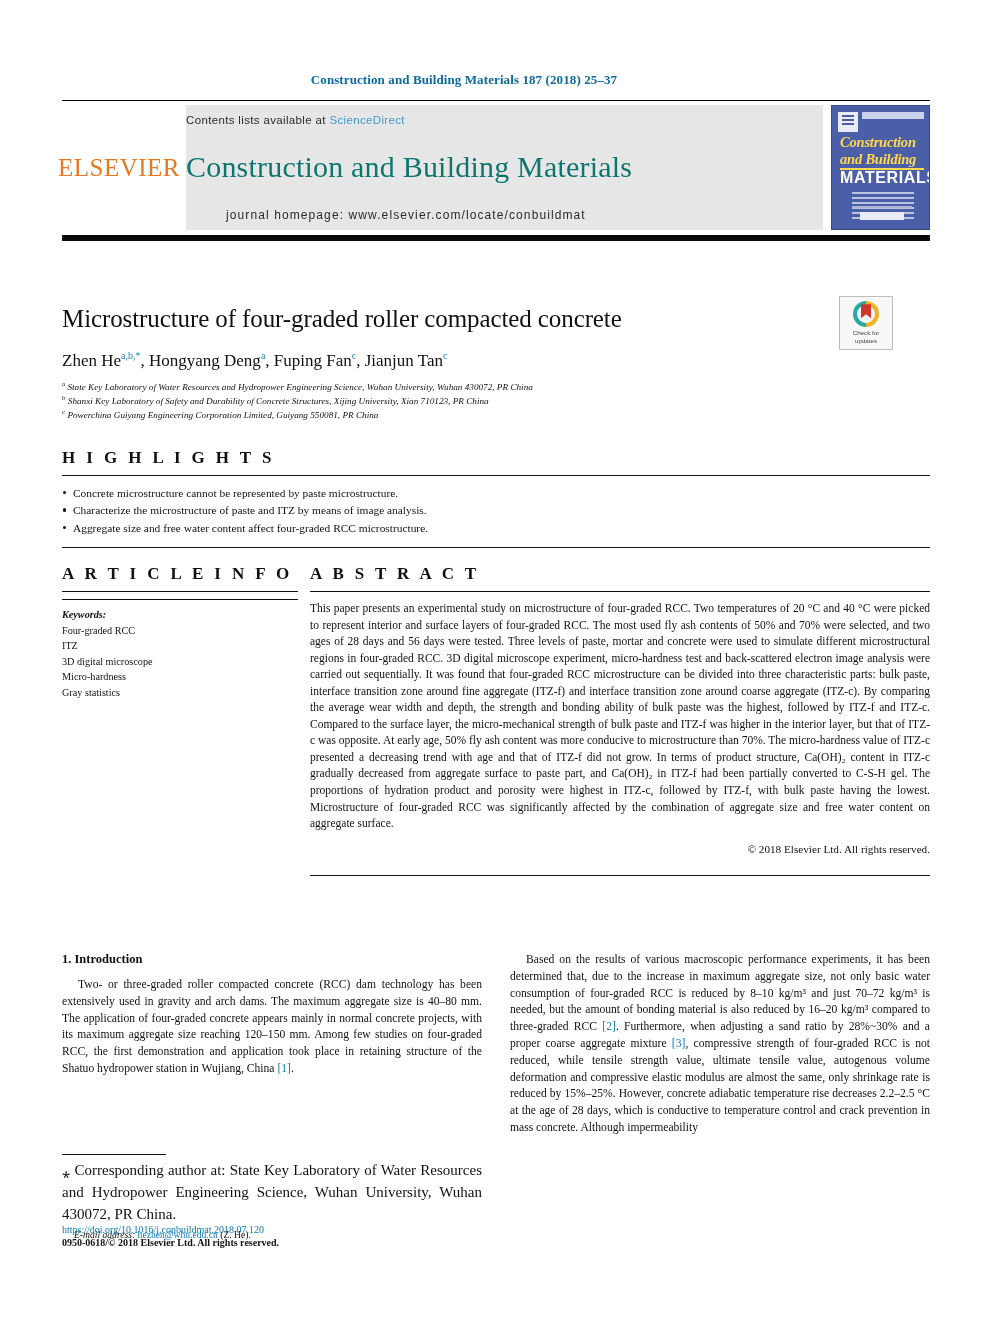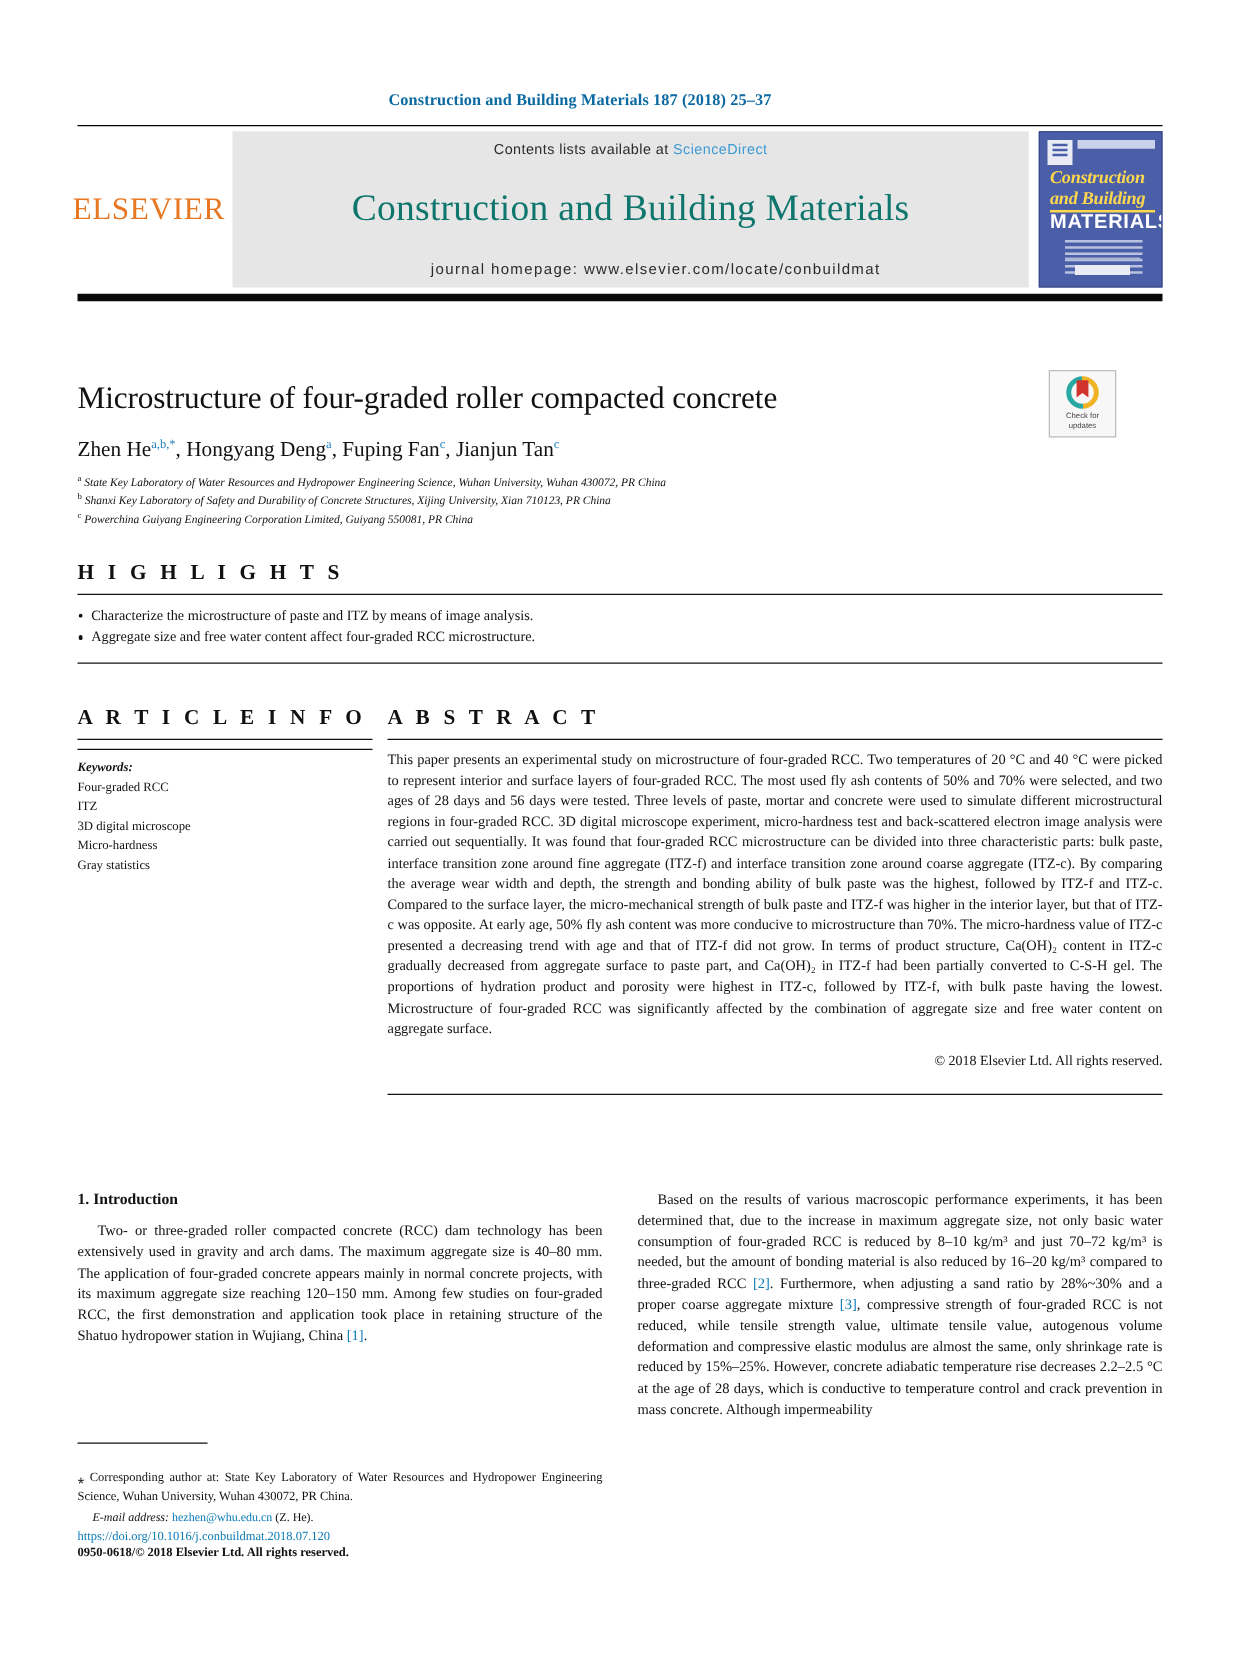--- a/index.html
+++ b/index.html
@@ -24,21 +24,21 @@
   .rule-top{border-top:1.6px solid #000;width:868px;}
   .mast-row{display:flex;align-items:stretch;margin-top:4px;height:125px;}
   .elsevier-cell{width:118px;display:flex;flex-direction:row;align-items:center;justify-content:flex-end;padding-bottom:2px;}
   .tree{width:104px;height:92px;}
   .elsevier-word{
     font-family:"Liberation Serif", serif;
     font-size:25px;letter-spacing:.5px;color:#E87722;line-height:1;margin-top:1px;
   }
   .center-cell{
     flex:1;background:#e6e6e6;margin:0 8px 0 6px;
-    display:flex;flex-direction:column;align-items:center;justify-content:space-between;
+    display:flex;flex-direction:column;justify-content:space-between;
     padding:9px 0 8px 0;
   }
   .contents-line{
     font-family:"Liberation Sans", sans-serif;font-size:11.5px;color:#2b2b2b;letter-spacing:.35px;
   }
   .contents-line .sd{color:#3e9ad4;}
   .journal-title{
     font-family:Liberation Serif, serif;
     font-size:30px;color:#0f766e;letter-spacing:.2px;line-height:1;
   }
@@ -132,21 +132,21 @@
   .body2{position:absolute;left:62px;top:952px;width:868px;display:flex;}
   .colL{width:420px;}
   .colR{width:420px;margin-left:28px;}
   .h2{font-family:"Liberation Serif",serif;font-weight:bold;font-size:12.5px;color:#111;margin:0 0 10px 0;}
   .para{font-family:"Liberation Serif",serif;font-size:11.6px;line-height:1.45;color:#111;text-align:justify;text-indent:16px;margin:0;}
   .lnk{color:#0b7ab5;}
 
   
   .footnote{position:absolute;left:62px;top:1154px;width:420px;}
   .fn-rule{border-top:1px solid #111;width:104px;}
-  .fn-text{margin-top:21px;font-family:"Liberation Serif",serif;font-size:10px;line-height:1.45;color:#111;text-align:justify;}
+  .fn-text{margin-top:5px;font-family:"Liberation Serif",serif;font-size:15px;line-height:1.45;color:#111;text-align:justify;}
   .fn-email{margin-top:3px;font-family:"Liberation Serif",serif;font-size:9.6px;line-height:1.45;color:#111;text-indent:12px;}
   .fn-email i{font-style:italic;}
   .doi{position:absolute;left:62px;top:1224px;width:420px;}
   .doi a{font-family:"Liberation Serif",serif;font-size:10px;color:#0b7ab5;text-decoration:none;display:block;}
   .issn{font-family:"Liberation Serif",serif;font-weight:bold;font-size:10px;color:#111;margin-top:2px;}
 </style>
 </head>
 <body>
 
 <div class="page">
@@ -242,20 +242,21 @@
       <div><sup>a</sup> <span>State Key Laboratory of Water Resources and Hydropower Engineering Science, Wuhan University, Wuhan 430072, PR China</span></div>
       <div><sup>b</sup> <span>Shanxi Key Laboratory of Safety and Durability of Concrete Structures, Xijing University, Xian 710123, PR China</span></div>
       <div><sup>c</sup> <span>Powerchina Guiyang Engineering Corporation Limited, Guiyang 550081, PR China</span></div>
     </div>
   </div>
 
   <div class="highlights">
     <div class="sec-label">H I G H L I G H T S</div>
     <div class="hl-rule"></div>
     <ul class="hl-list">
+      <li>Concrete microstructure cannot be represented by paste microstructure.</li>
       <li>Characterize the microstructure of paste and ITZ by means of image analysis.</li>
       <li>Aggregate size and free water content affect four-graded RCC microstructure.</li>
     </ul>
     <div class="hl-rule-bottom"></div>
   </div>
 
   <div class="infoabs">
     <div class="infocol">
       <div class="sec-label">A R T I C L E   I N F O</div>
       <div class="thin-rule"></div>

